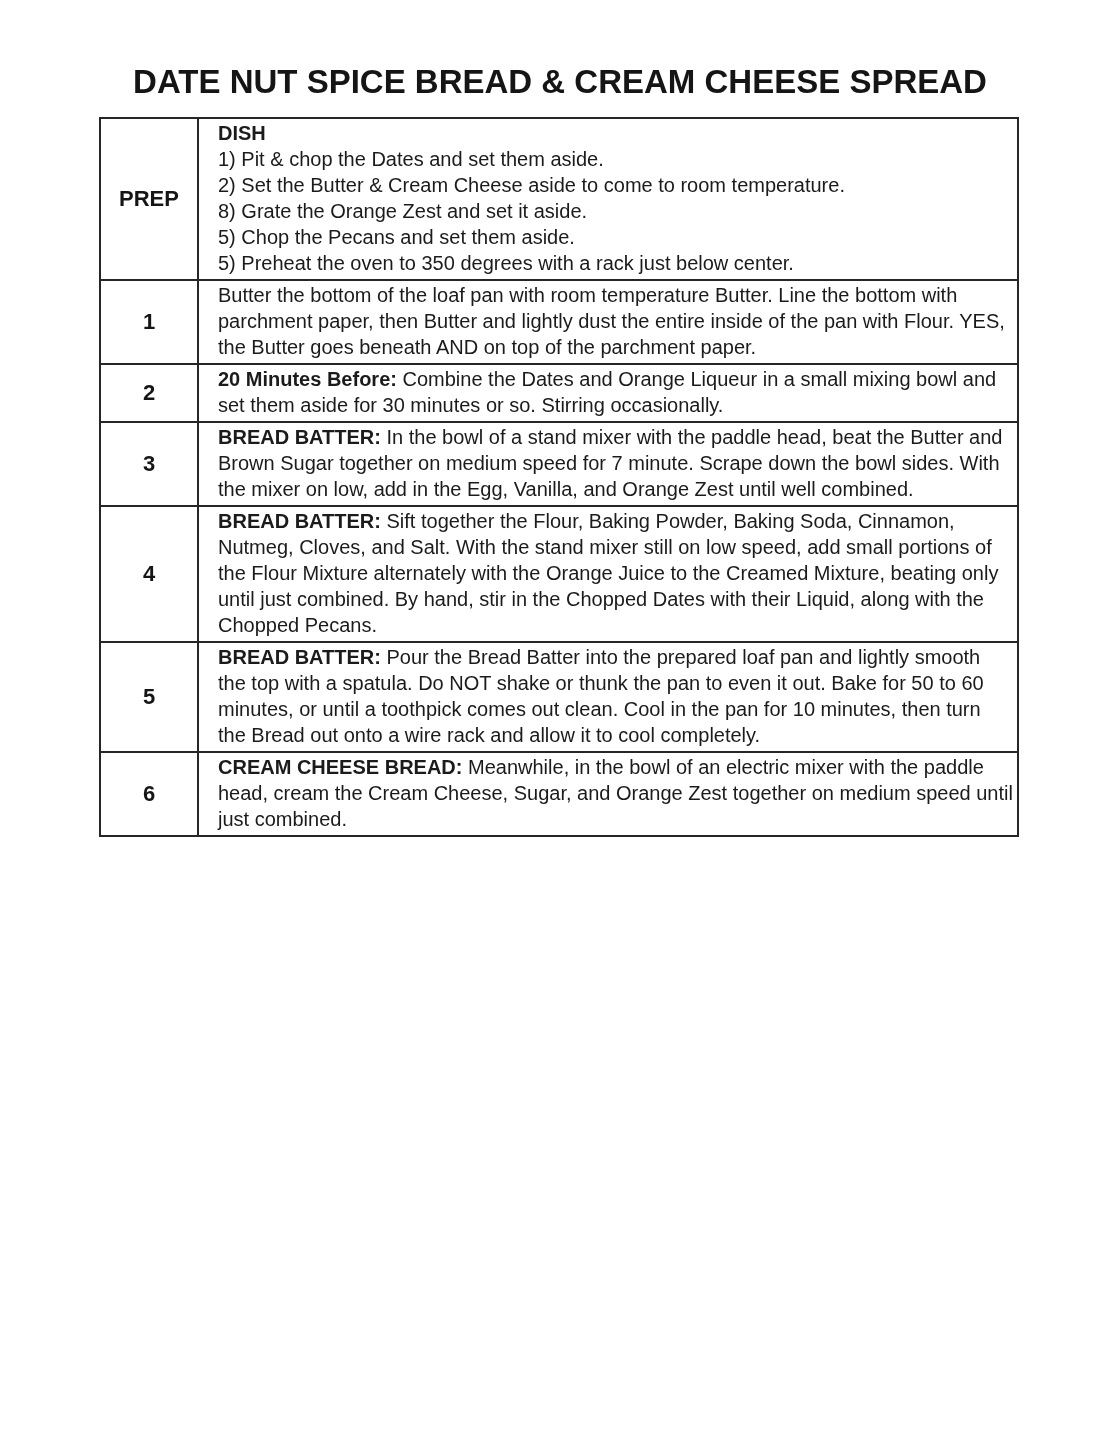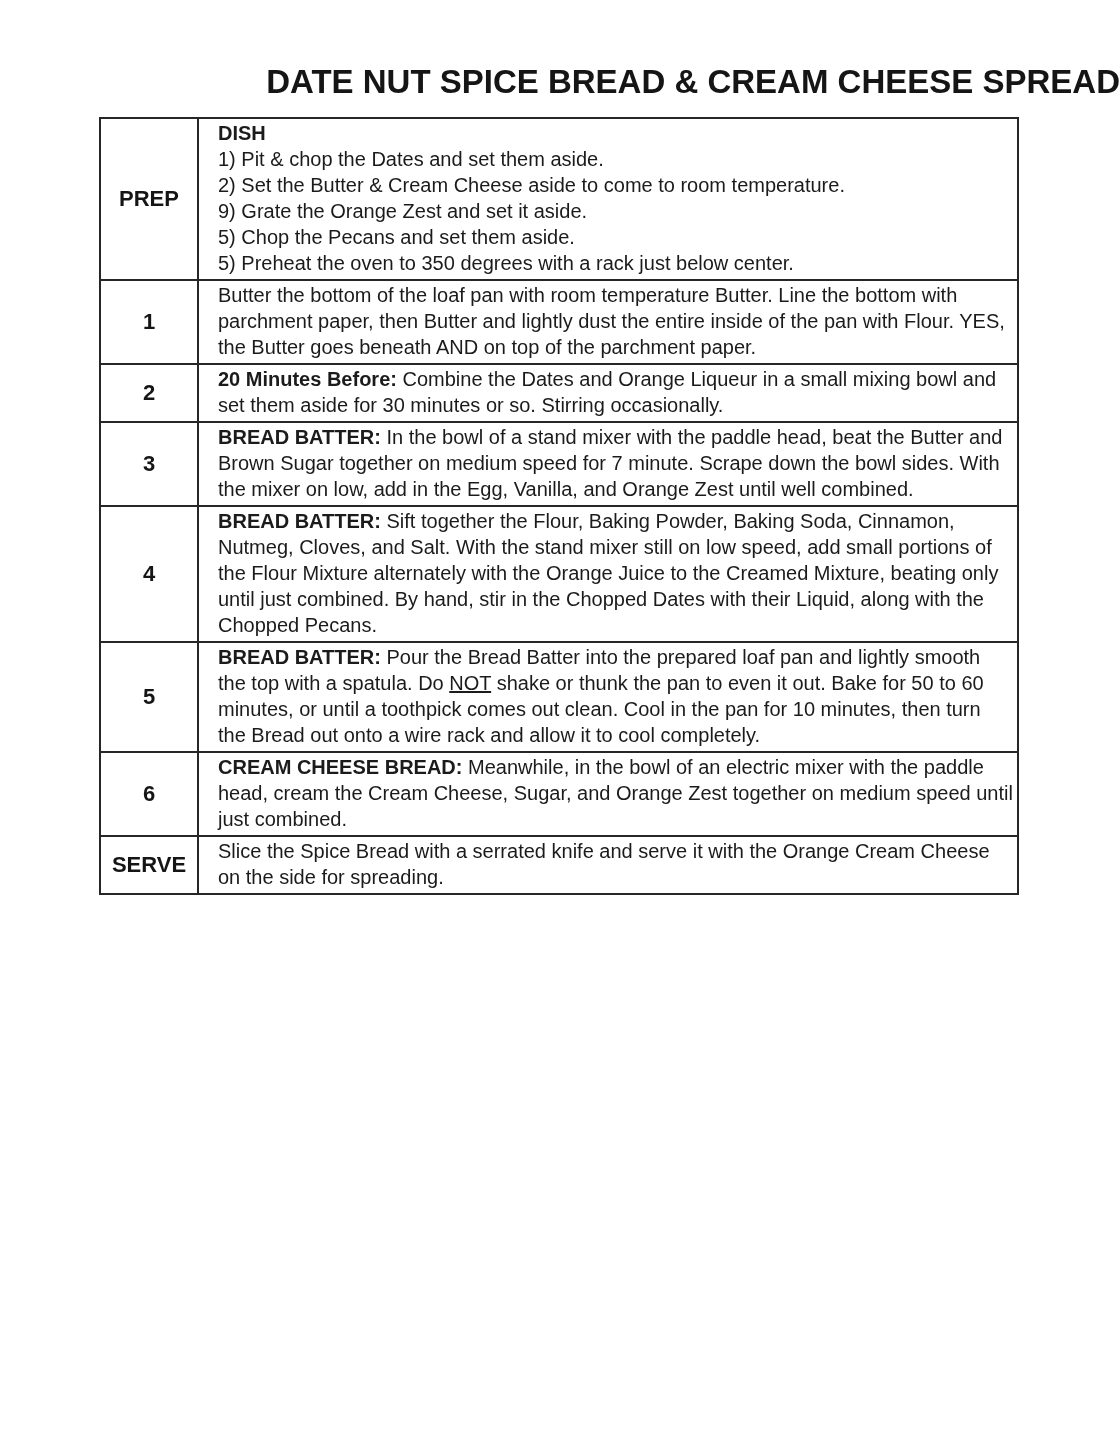--- a/index.html
+++ b/index.html
@@ -15,21 +15,21 @@
     -webkit-font-smoothing: antialiased;
   }
   .page {
     width: 1120px;
     height: 1451px;
     overflow: hidden;
   }
   .title {
     margin: 0;
     padding-top: 64px;
-    text-align: right;
+    text-align: center;
     font-size: 33px;
     line-height: 36px;
     font-weight: bold;
     color: #151515;
     letter-spacing: 0;
   }
   table.recipe {
     border-collapse: collapse;
     table-layout: fixed;
     margin: 17px 0 0 99px;
@@ -46,21 +46,21 @@
     color: #151515;
     padding: 0;
   }
   td.content {
     vertical-align: top;
     padding: 1px 4px 3px 19px;
     font-size: 20px;
     line-height: 26px;
   }
   .bold { font-weight: bold; }
-  .ul { text-decoration: underline; }
+  .ul { }
 </style>
 </head>
 <body>
 
 <div class="page">
 
   <h1 class="title">DATE NUT SPICE BREAD &amp; CREAM CHEESE SPREAD</h1>
 
   <table class="recipe">
     <colgroup>
@@ -68,21 +68,21 @@
       <col>
     </colgroup>
     <tbody>
 
       <tr>
         <td class="label">PREP</td>
         <td class="content">
           <div class="bold">DISH</div>
           <div>1) Pit &amp; chop the Dates and set them aside.</div>
           <div>2) Set the Butter &amp; Cream Cheese aside to come to room temperature.</div>
-          <div>9) Grate the Orange Zest and set it aside.</div>
+          <div>8) Grate the Orange Zest and set it aside.</div>
           <div>5) Chop the Pecans and set them aside.</div>
           <div>5) Preheat the oven to 350 degrees with a rack just below center.</div>
         </td>
       </tr>
 
       <tr>
         <td class="label">1</td>
         <td class="content">
           <span>Butter the bottom of the loaf pan with room temperature Butter. Line the bottom with parchment paper, then Butter and lightly dust the entire inside of the pan with Flour. YES, the Butter goes beneath AND on top of the parchment paper.</span>
         </td>
@@ -116,23 +116,17 @@
         </td>
       </tr>
 
       <tr>
         <td class="label">6</td>
         <td class="content">
           <span class="bold">CREAM CHEESE BREAD:</span><span> Meanwhile, in the bowl of an electric mixer with the paddle head, cream the Cream Cheese, Sugar, and Orange Zest together on medium speed until just combined.</span>
         </td>
       </tr>
 
-      <tr>
-        <td class="label">SERVE</td>
-        <td class="content">
-          <span>Slice the Spice Bread with a serrated knife and serve it with the Orange Cream Cheese on the side for spreading.</span>
-        </td>
-      </tr>
 
     </tbody>
   </table>
 
 </div>
 
 </body></html>

